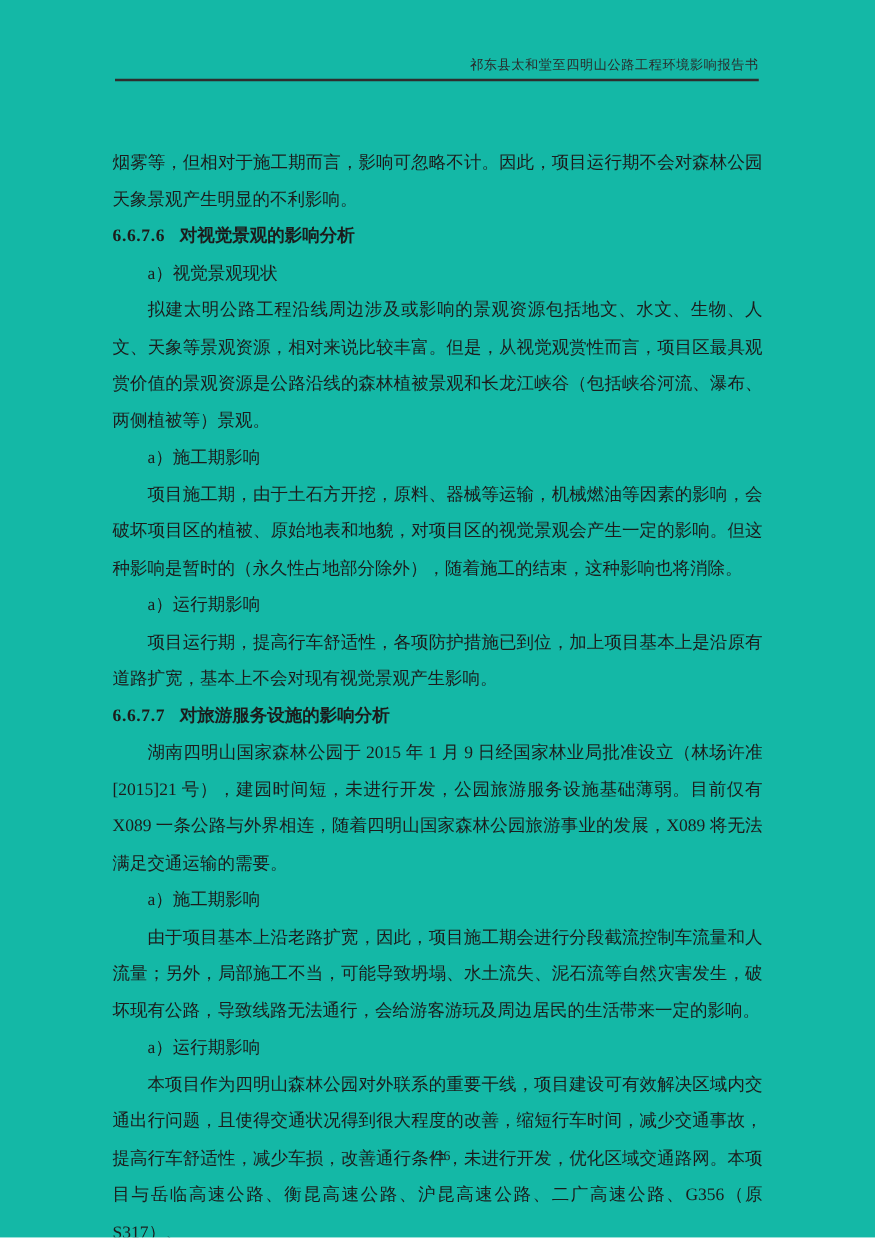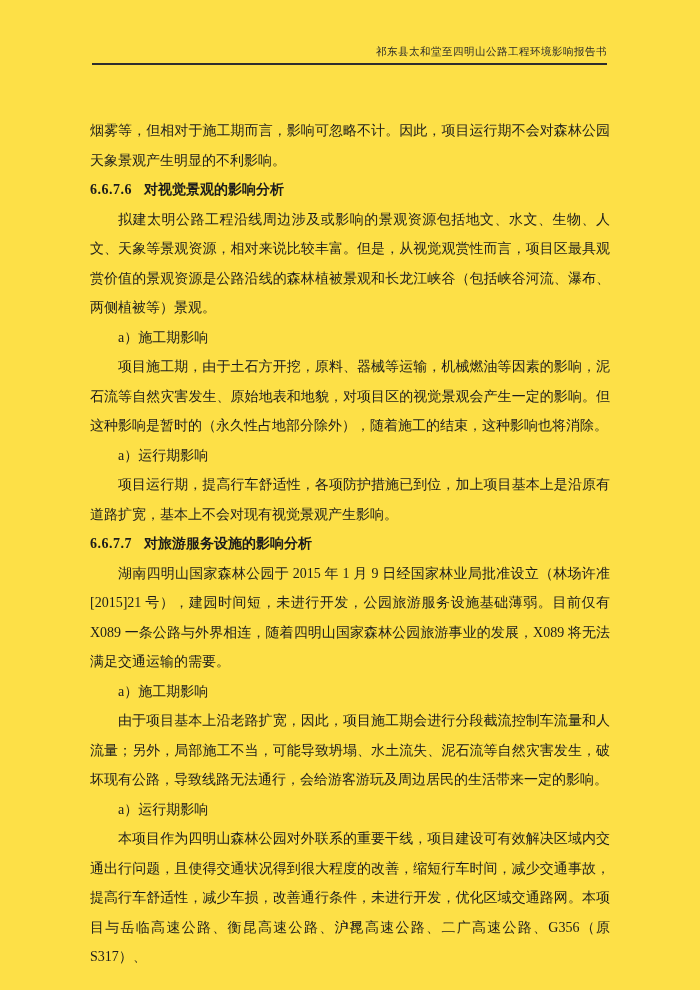--- a/index.html
+++ b/index.html
@@ -4,21 +4,21 @@
 <style>
   html, body {
     margin: 0;
     padding: 0;
     background: #ffffff;
   }
   .page {
     position: relative;
     width: 700px;
     height: 990px;
-    background: #fde047;
+    background: #14b8a6;
     font-family: "Liberation Serif", "DejaVu Serif", serif;
     color: #1c1c1c;
     overflow: hidden;
   }
   .header-title {
     position: absolute;
     top: 45px;
     right: 93px;
     font-size: 10.5px;
     letter-spacing: 0.5px;
@@ -83,26 +83,27 @@
 
   <div class="header-title">祁东县太和堂至四明山公路工程环境影响报告书</div>
   <div class="header-rule"></div>
 
   <div class="content">
 
     <p class="para no-indent">烟雾等，但相对于施工期而言，影响可忽略不计。因此，项目运行期不会对森林公园天象景观产生明显的不利影响。</p>
 
     <p class="heading"><span class="heading-num">6.6.7.6</span><span class="heading-title">对视觉景观的影响分析</span></p>
 
+    <p class="subitem">a）视觉景观现状</p>
 
     <p class="para">拟建太明公路工程沿线周边涉及或影响的景观资源包括地文、水文、生物、人文、天象等景观资源，相对来说比较丰富。但是，从视觉观赏性而言，项目区最具观赏价值的景观资源是公路沿线的森林植被景观和长龙江峡谷（包括峡谷河流、瀑布、两侧植被等）景观。</p>
 
     <p class="subitem">a）施工期影响</p>
 
-    <p class="para">项目施工期，由于土石方开挖，原料、器械等运输，机械燃油等因素的影响，泥石流等自然灾害发生、原始地表和地貌，对项目区的视觉景观会产生一定的影响。但这种影响是暂时的（永久性占地部分除外），随着施工的结束，这种影响也将消除。</p>
+    <p class="para">项目施工期，由于土石方开挖，原料、器械等运输，机械燃油等因素的影响，会破坏项目区的植被、原始地表和地貌，对项目区的视觉景观会产生一定的影响。但这种影响是暂时的（永久性占地部分除外），随着施工的结束，这种影响也将消除。</p>
 
     <p class="subitem">a）运行期影响</p>
 
     <p class="para">项目运行期，提高行车舒适性，各项防护措施已到位，加上项目基本上是沿原有道路扩宽，基本上不会对现有视觉景观产生影响。</p>
 
     <p class="heading"><span class="heading-num">6.6.7.7</span><span class="heading-title">对旅游服务设施的影响分析</span></p>
 
 
     <p class="para">湖南四明山国家森林公园于 2015 年 1 月 9 日经国家林业局批准设立（林场许准[2015]21 号），建园时间短，未进行开发，公园旅游服务设施基础薄弱。目前仅有 X089 一条公路与外界相连，随着四明山国家森林公园旅游事业的发展，X089 将无法满足交通运输的需要。</p>
 

